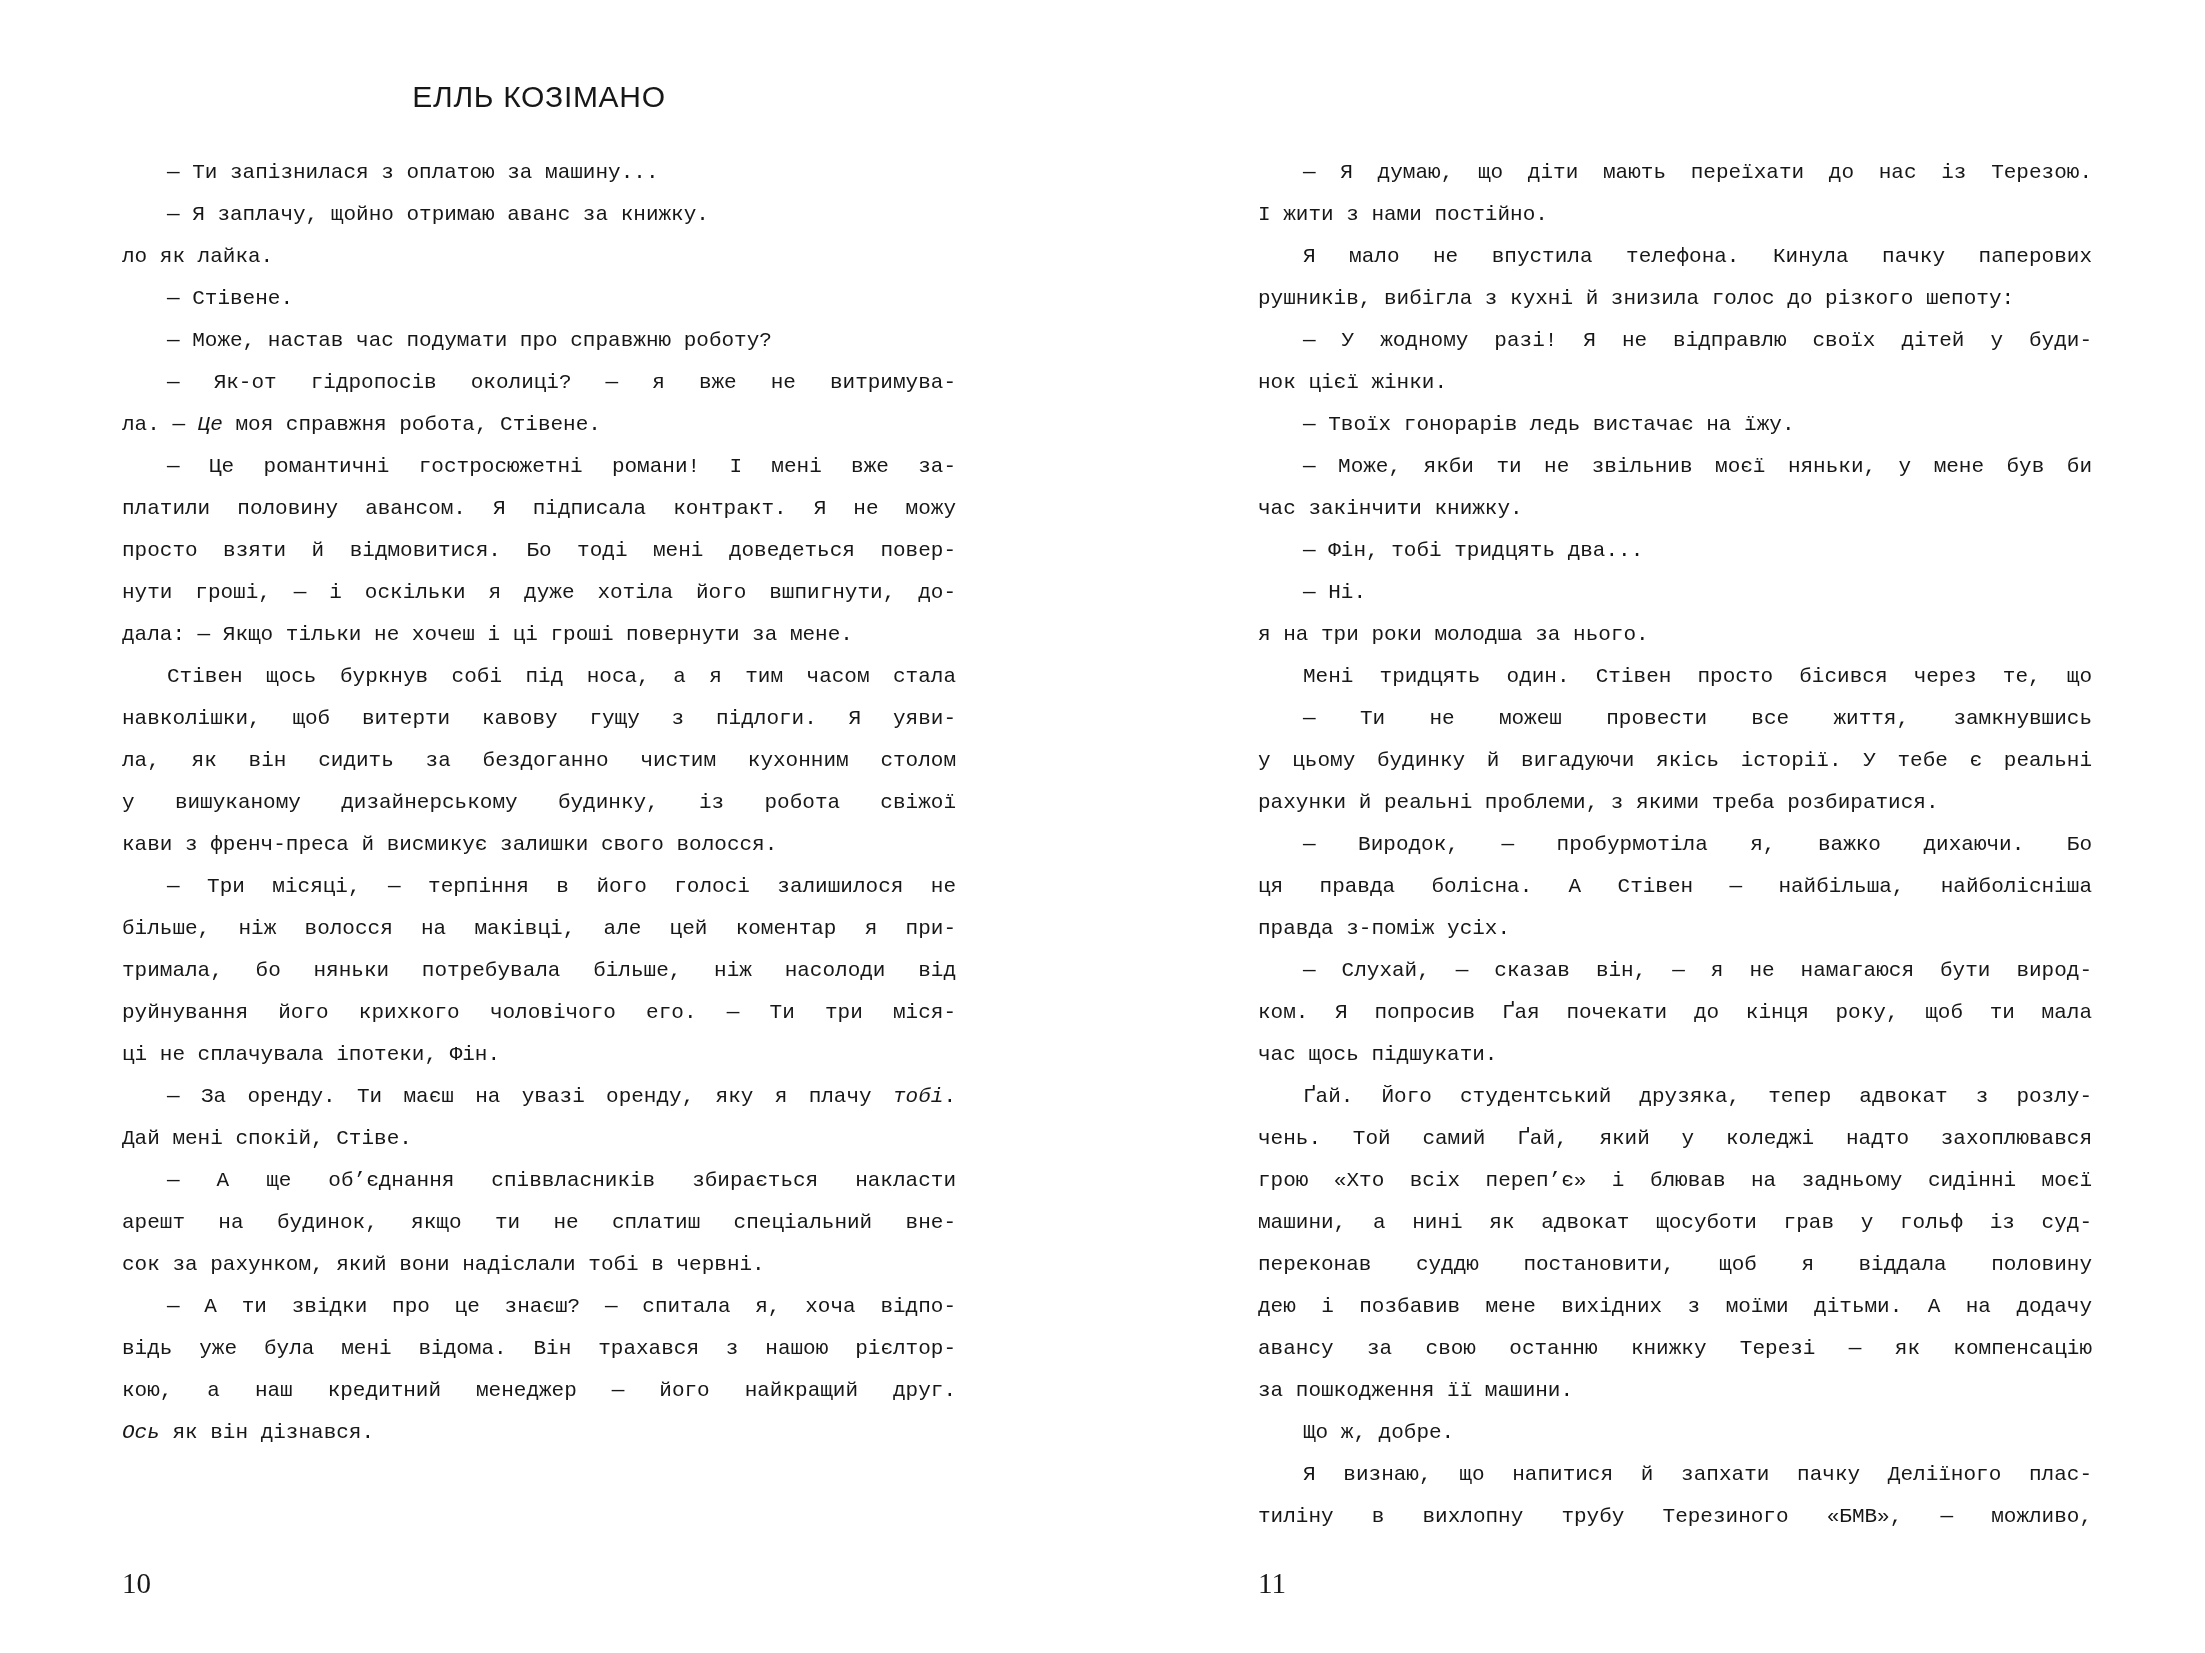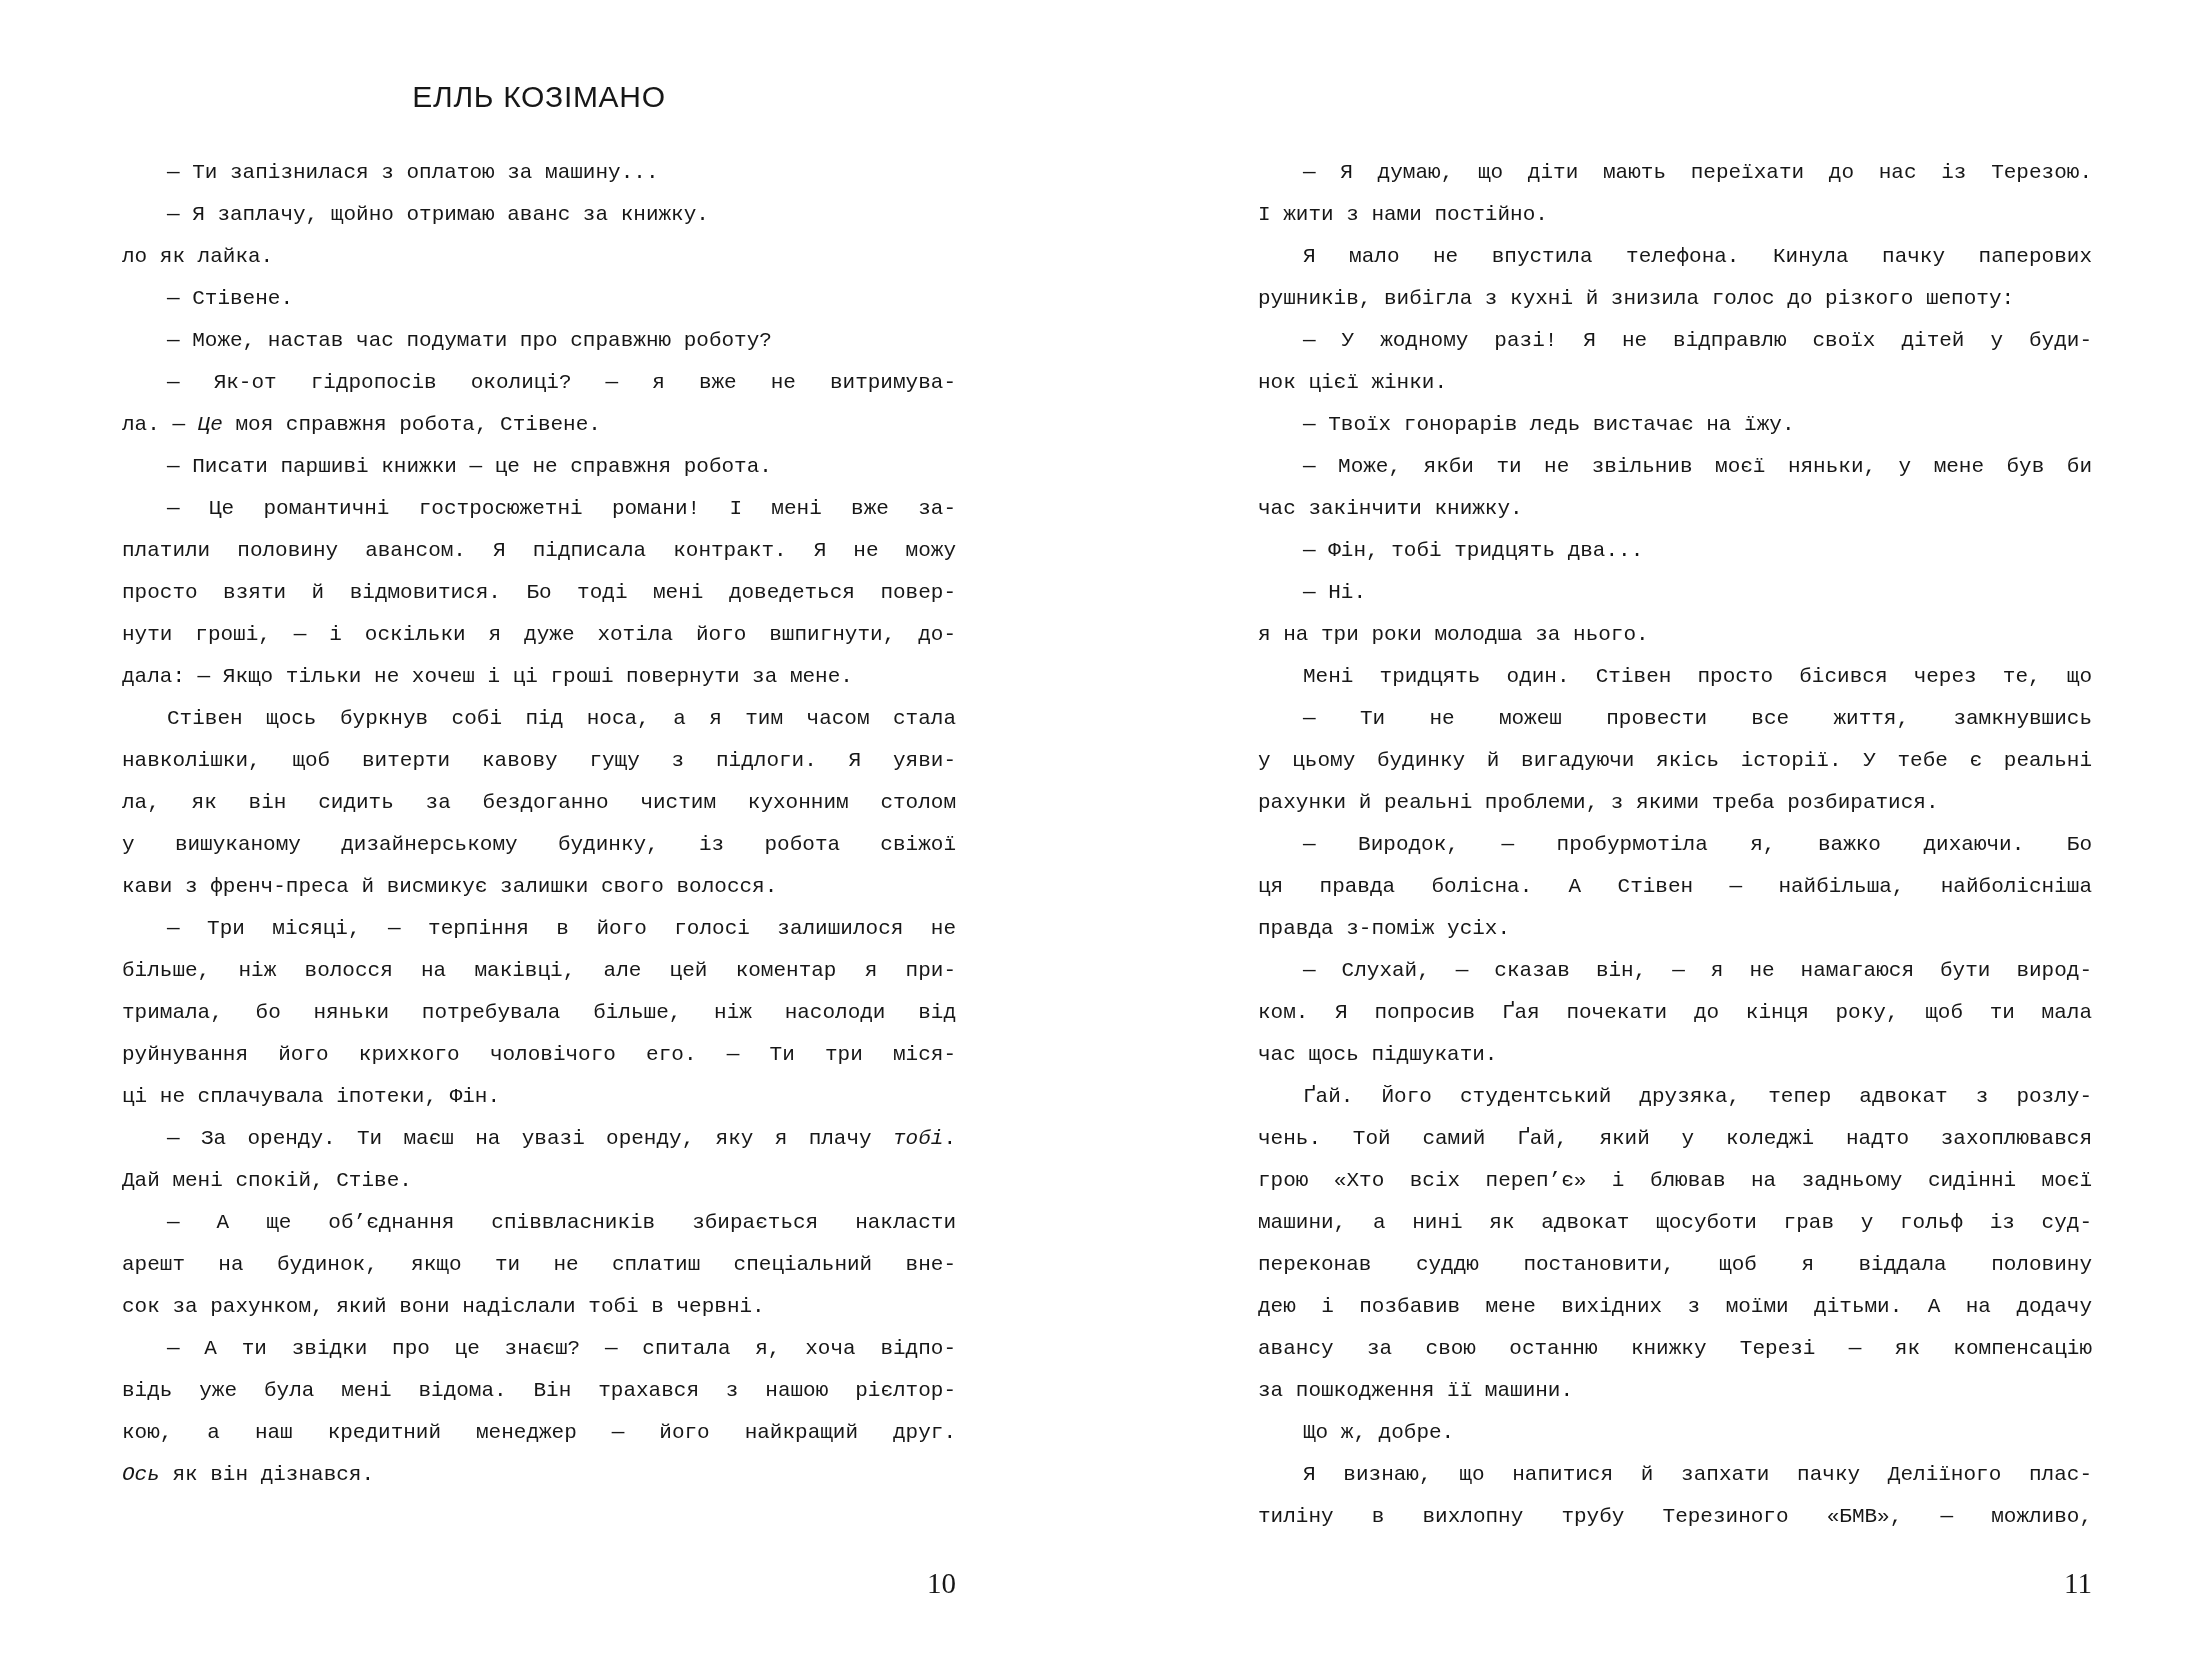--- a/index.html
+++ b/index.html
@@ -66,21 +66,21 @@
   }
   .ln em {
     font-style: italic;
   }
 
   .folio {
     position: absolute;
     top: 1567px;
     left: 0;
     width: 100%;
-    text-align: right;
+    text-align: left;
     font-family: "Liberation Serif", "DejaVu Serif", serif;
     font-size: 29px;
     line-height: 33px;
     color: var(--ink, #171717);
   }
 </style>
 </head>
 <body>
 
 <div class="spread">
@@ -88,21 +88,20 @@
   <section class="page page-left">
     <header class="running-head">ЕЛЛЬ КОЗІМАНО</header>
     <div class="body-text">
         <div class="ln indent last"><span>— Ти запізнилася з оплатою за машину...</span></div>
         <div class="ln indent last"><span>— Я заплачу, щойно отримаю аванс за книжку.</span></div>
         <div class="ln last"><span>ло як лайка.</span></div>
         <div class="ln indent last"><span>— Стівене.</span></div>
         <div class="ln indent last"><span>— Може, настав час подумати про справжню роботу?</span></div>
         <div class="ln indent"><span>— Як-от гідропосів околиці? — я вже не витримува-</span></div>
         <div class="ln last"><span>ла. — </span><em>Це</em><span> моя справжня робота, Стівене.</span></div>
-        <div class="ln indent last"><span>— Писати паршиві книжки — це не справжня робота.</span></div>
         <div class="ln indent"><span>— Це романтичні гостросюжетні романи! І мені вже за-</span></div>
         <div class="ln"><span>платили половину авансом. Я підписала контракт. Я не можу</span></div>
         <div class="ln"><span>просто взяти й відмовитися. Бо тоді мені доведеться повер-</span></div>
         <div class="ln"><span>нути гроші, — і оскільки я дуже хотіла його вшпигнути, до-</span></div>
         <div class="ln last"><span>дала: — Якщо тільки не хочеш і ці гроші повернути за мене.</span></div>
         <div class="ln indent"><span>Стівен щось буркнув собі під носа, а я тим часом стала</span></div>
         <div class="ln"><span>навколішки, щоб витерти кавову гущу з підлоги. Я уяви-</span></div>
         <div class="ln"><span>ла, як він сидить за бездоганно чистим кухонним столом</span></div>
         <div class="ln"><span>у вишуканому дизайнерському будинку, із робота свіжої</span></div>
         <div class="ln last"><span>кави з френч-преса й висмикує залишки свого волосся.</span></div>

